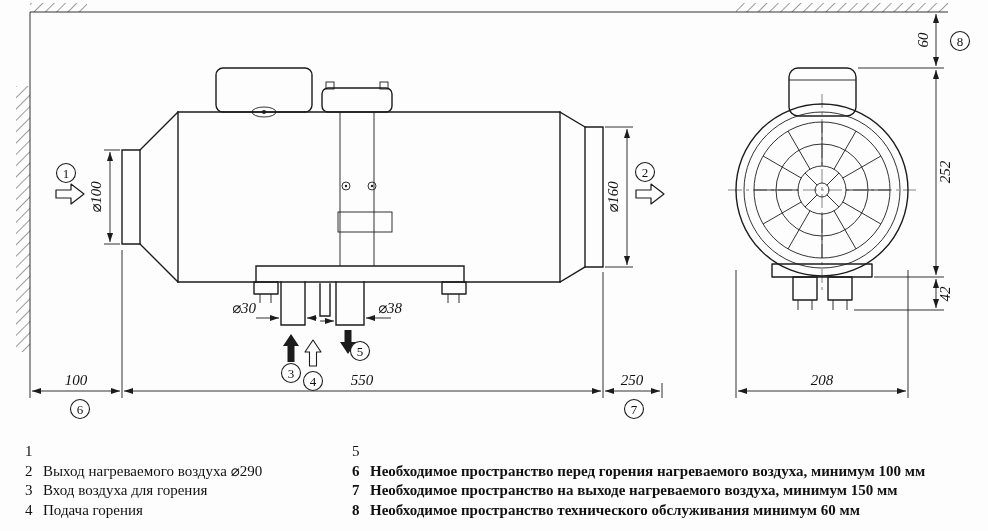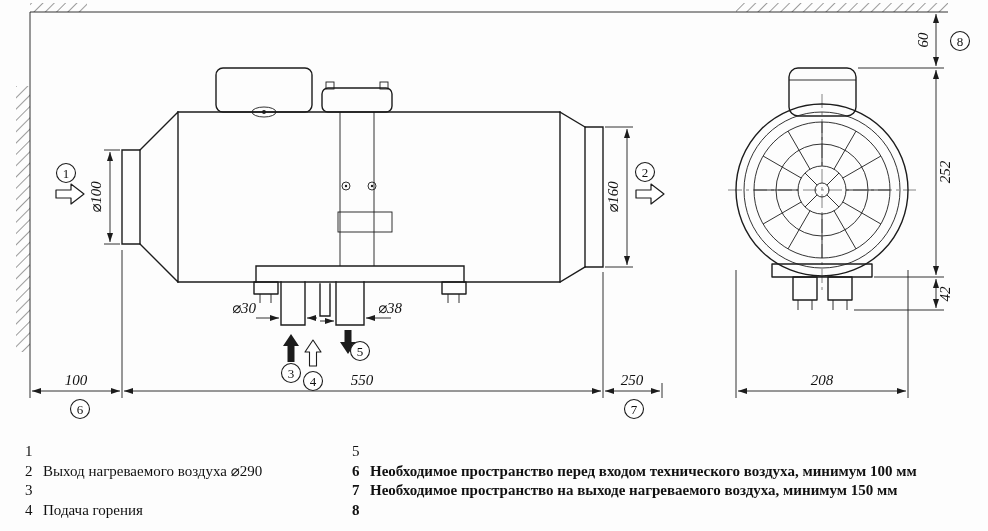--- a/index.html
+++ b/index.html
@@ -216,37 +216,39 @@
   <div class="legend-col col-left">
     <div class="legend-row">
       <span class="num">1</span>
     </div>
     <div class="legend-row">
       <span class="num">2</span>
       <span>Выход нагреваемого воздуха ⌀290</span>
     </div>
     <div class="legend-row">
       <span class="num">3</span>
+      <span>Вход воздуха для горения</span>
     </div>
     <div class="legend-row">
       <span class="num">4</span>
       <span>Подача горения</span>
     </div>
   </div>
   <div class="legend-col col-right">
     <div class="legend-row">
       <span class="num">5</span>
     </div>
     <div class="legend-row bold">
       <span class="num">6</span>
-      <span>Необходимое пространство перед входом технического воздуха, минимум 100 мм</span>
+      <span>Необходимое пространство перед горения нагреваемого воздуха, минимум 100 мм</span>
     </div>
     <div class="legend-row bold">
       <span class="num">7</span>
       <span>Необходимое пространство на выходе нагреваемого воздуха, минимум 150 мм</span>
     </div>
     <div class="legend-row bold">
       <span class="num">8</span>
+      <span>Необходимое пространство технического обслуживания минимум 60 мм</span>
     </div>
   </div>
 </div>
 
 </div>
 
 </body></html>

